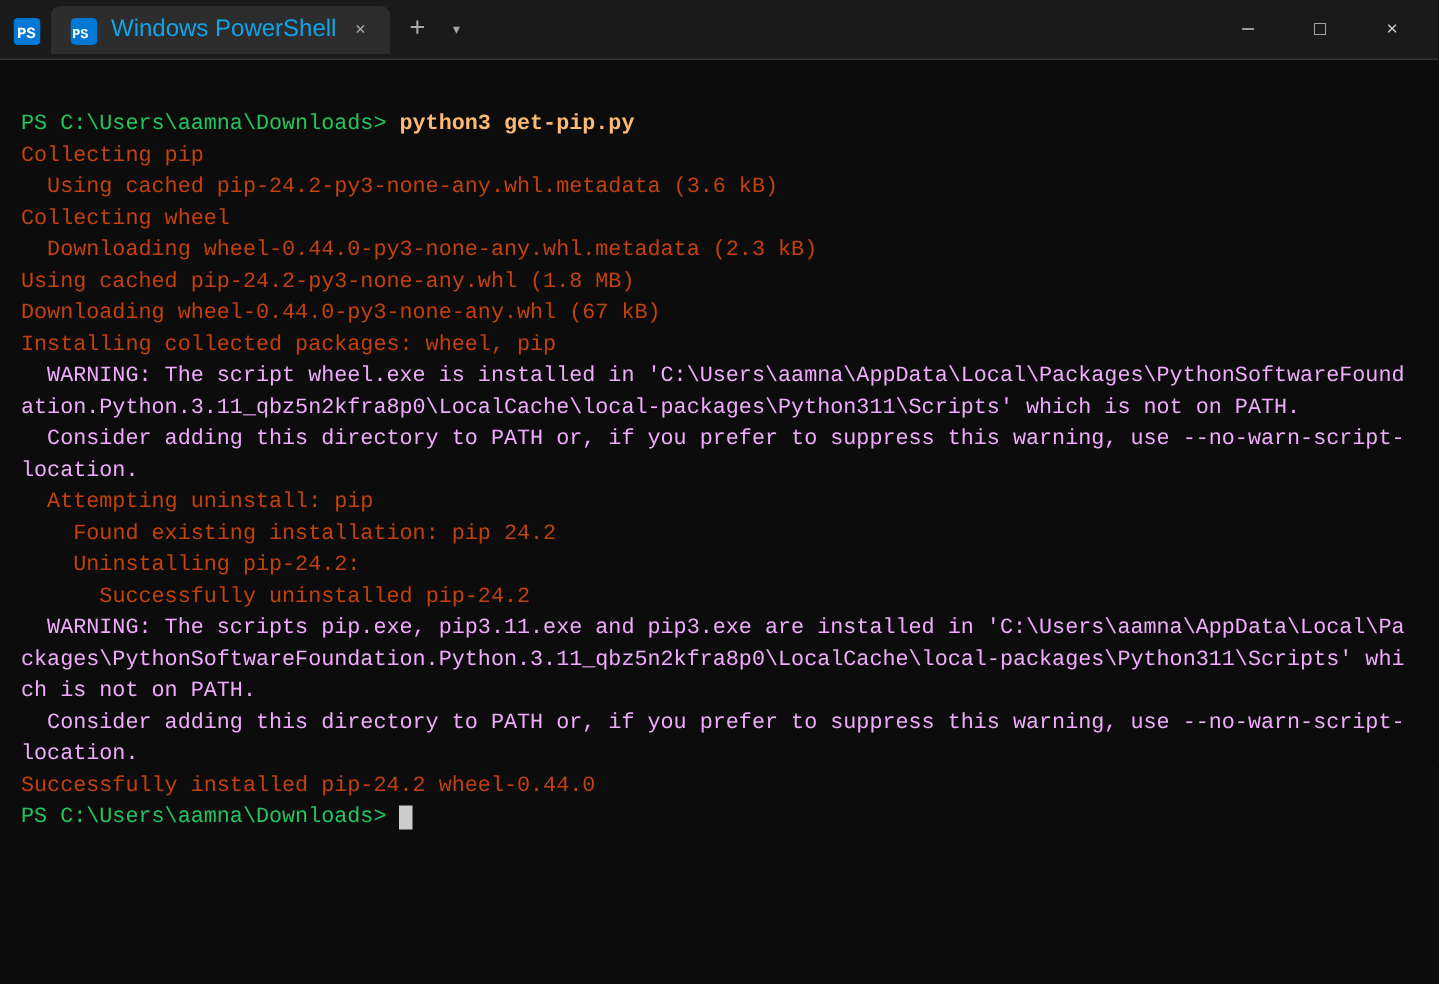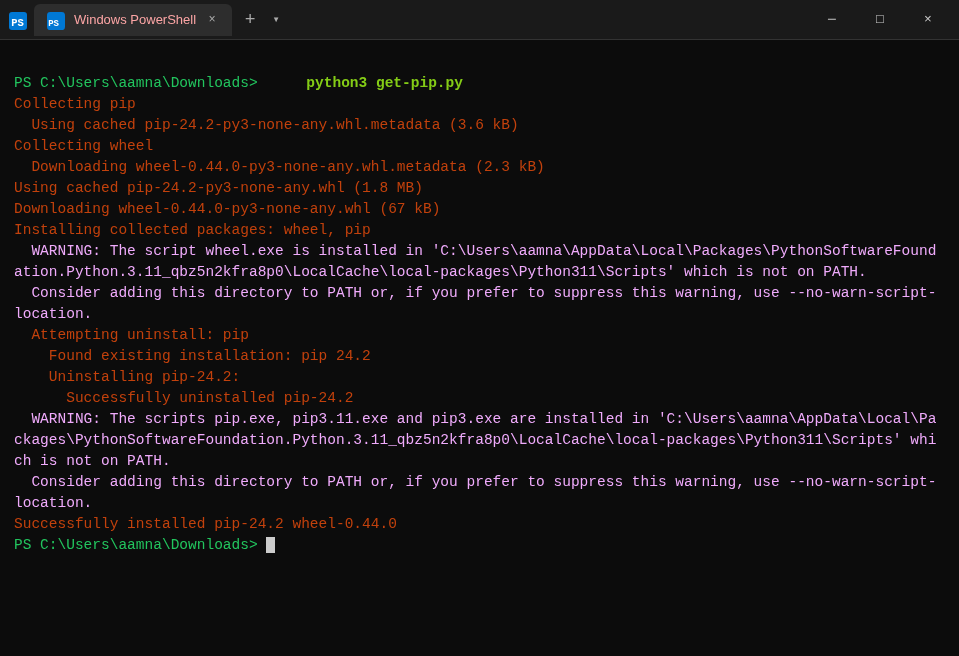--- a/index.html
+++ b/index.html
@@ -48,23 +48,23 @@
       align-items: center;
       background: #2d2d2d;
       border-radius: 6px 6px 0 0;
       padding: 6px 12px;
       gap: 8px;
       height: 32px;
       cursor: pointer;
     }
 
     .tab-title {
-      color: #fca5a5;
+      color: #0ea5e9;
       font-family: 'Segoe UI', Arial, sans-serif;
-      font-size: 13px;
+      font-size: 16px;
     }
 
     .tab-close {
       color: #aaa;
       font-size: 12px;
       cursor: pointer;
       width: 16px;
       height: 16px;
       display: flex;
       align-items: center;
@@ -124,21 +124,21 @@
       line-height: 1.45;
       height: calc(100% - 40px);
       overflow-y: auto;
       font-family: 'Courier New', Courier, monospace;
       white-space: pre-wrap;
       word-break: break-all;
     }
 
     .line { display: block; }
     .prompt { color: #22c55e; }
-    .cmd { color: #84cc16; font-weight: bold; margin-left: 40px; }
+    .cmd { color: #fdba74; font-weight: bold; }
     .normal { color: #c2410c; }
     .warning { color: #f0abfc; }
     .cursor {
       display: inline-block;
       width: 9px;
       height: 16px;
       background: #cccccc;
       vertical-align: text-bottom;
       animation: blink 1s step-end infinite;
     }

